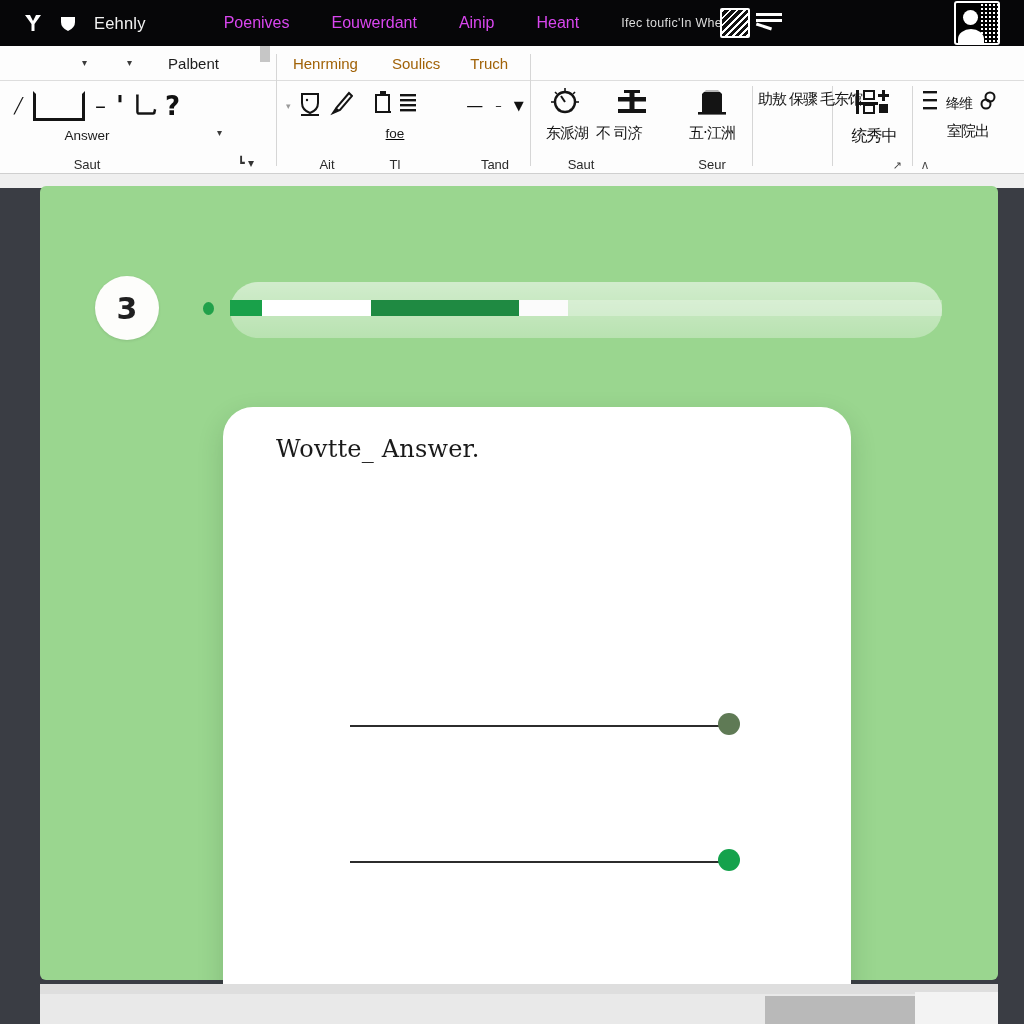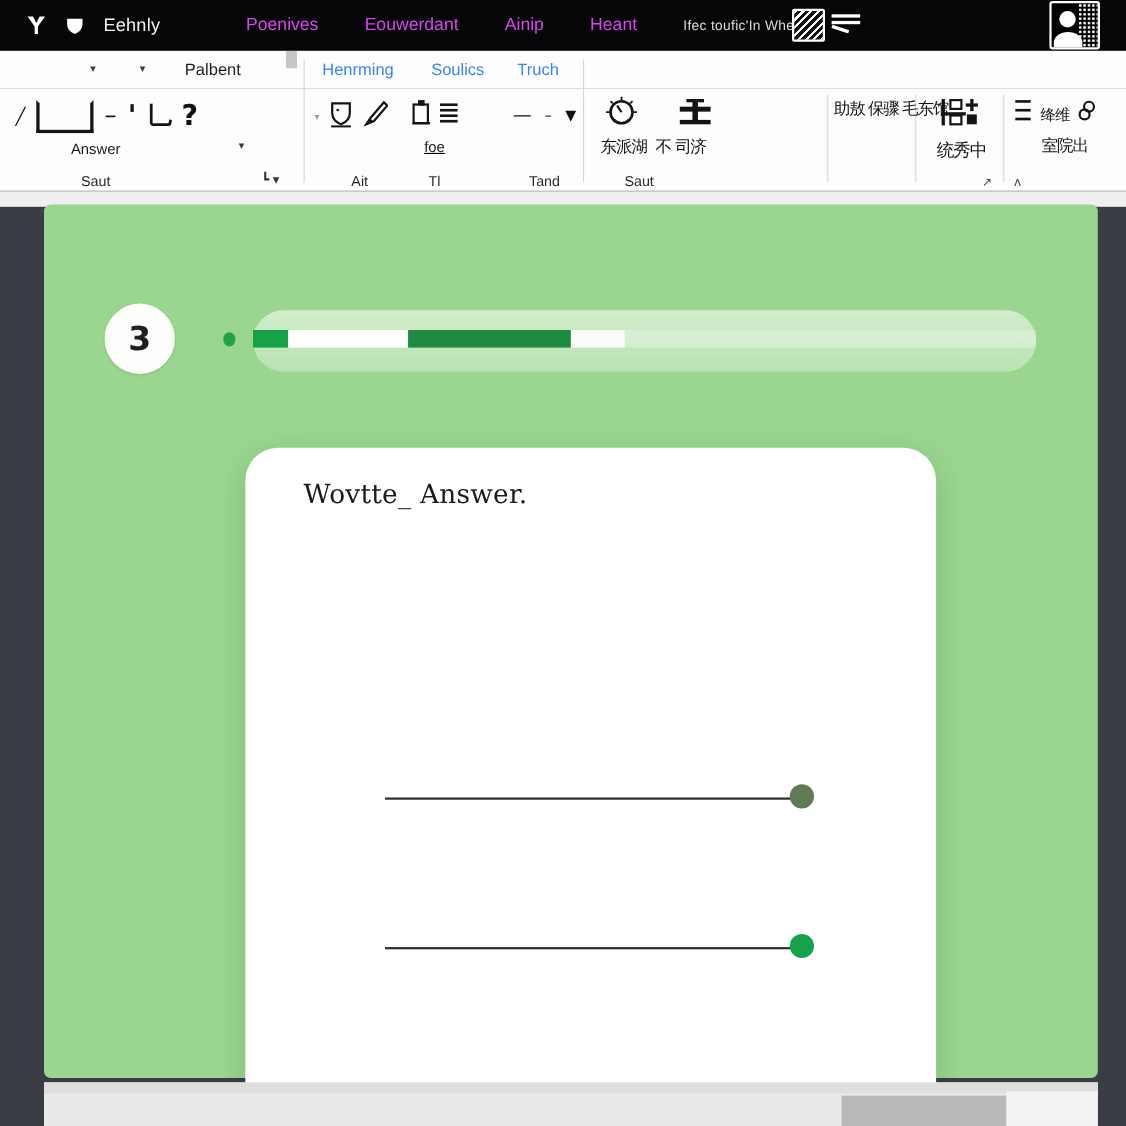--- a/index.html
+++ b/index.html
@@ -71,21 +71,21 @@
     background: #fdfdfd; z-index: 35; overflow: hidden;
   }
   .ribbon-tabs {
     position: relative; height: 34px; width: 100%;
     display: flex; align-items: center;
   }
   .rt-caret {
     font-size: 10px; color: #3b3b3b; line-height: 1;
   }
   .rt-label { font-size: 15px; color: #1d1d1d; }
-  .rt-label.thin { color: #3b82f6; text-align: center; }
+  .rt-label.thin { color: #a16207; text-align: center; }
   .ribbon-sep-v {
     position: absolute; top: 8px; width: 1px; height: 112px; background: #d6d6d6;
   }
   .ribbon-body { position: relative; height: 94px; }
   .rg { position: absolute; top: 0; height: 94px; }
   .rg-icons {
     display: flex; align-items: flex-start; gap: 10px; height: 52px;
     padding-top: 4px;
   }
   .rg-caption {
@@ -363,20 +363,35 @@
             </svg>
           </span>
         </div>
         <div style="display:flex; gap:8px; padding-left:10px;">
           <span class="smudge" style="font-size:15px;">东派湖</span>
           <span class="smudge" style="font-size:15px;">不 司济</span>
         </div>
         <div class="rg-footer" style="width:90px; left:0;">Saut</div>
       </div>
 
+      <div class="rg" style="left:672px; width:80px;">
+        <div class="rg-icons" style="align-items:center; height:44px; justify-content:center;">
+          <span>
+            <svg width="40" height="32" viewBox="0 0 40 32" aria-hidden="true">
+              <path d="M10 8 L14 4 L26 4 L30 8 L30 26 L10 26 Z" fill="#141414"></path>
+              <path d="M12 5 L28 5" stroke="#ffffff" stroke-width="1.4"></path>
+              <rect x="6" y="26" width="28" height="2.6" fill="#141414"></rect>
+            </svg>
+          </span>
+        </div>
+        <div style="text-align:center;">
+          <span class="smudge" style="font-size:15px;">五·江洲</span>
+        </div>
+        <div class="rg-footer">Seur</div>
+      </div>
 
       <div class="rg" style="left:758px; width:72px;">
         <div style="display:flex; flex-direction:row; align-items:center; gap:3px; padding-top:10px;">
           <span class="smudge" style="font-size:15px;">助敖</span>
           <span class="smudge" style="font-size:15px;">保骤</span>
           <span class="smudge" style="font-size:15px;">毛东馆</span>
         </div>
       </div>
 
       <div class="rg" style="left:838px; width:72px;">

